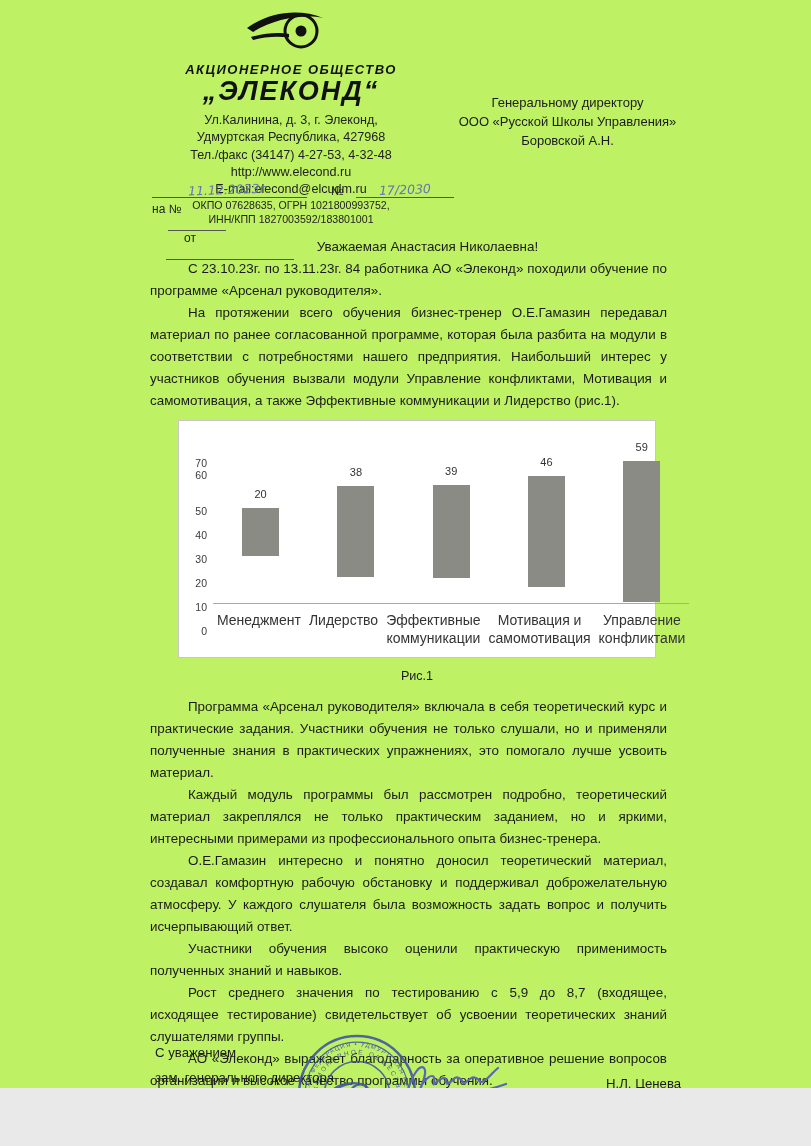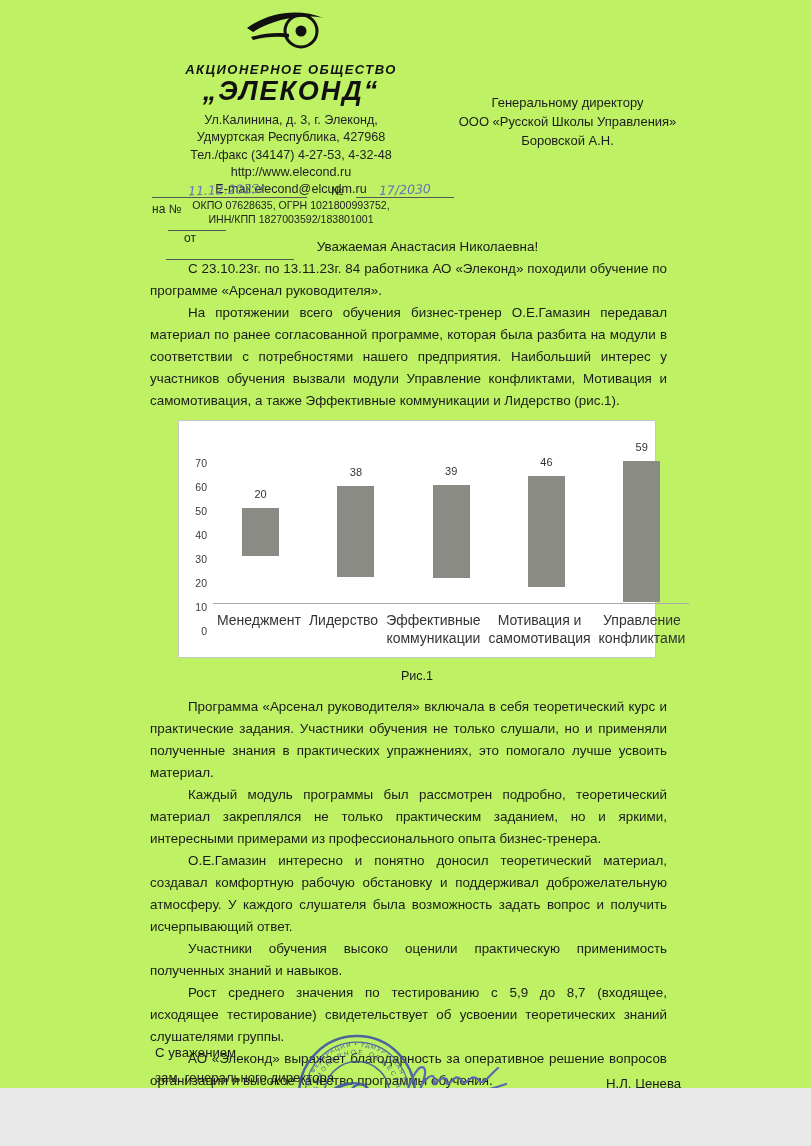--- a/index.html
+++ b/index.html
@@ -101,21 +101,21 @@
     <div class="chart-figure">
       <div class="chart-box">
         <div class="chart-inner">
           <div class="y-axis">
               <span style="top: 168px;">0</span>
               <span style="top: 144px;">10</span>
               <span style="top: 120px;">20</span>
               <span style="top: 96px;">30</span>
               <span style="top: 72px;">40</span>
               <span style="top: 48px;">50</span>
-              <span style="top: 24px;">60</span>
+              <span style="top: 12px;">60</span>
               <span style="top: 0px;">70</span>
             </div>
           <div class="plot">
             <div class="bars-row">
                 <div class="bar-group">
                   <div class="bar-value">20</div>
                   <div class="bar-rect" style="height: 48px; background: rgb(139, 139, 133);"></div>
                 </div>
                 <div class="bar-group">
                   <div class="bar-value">38</div>

